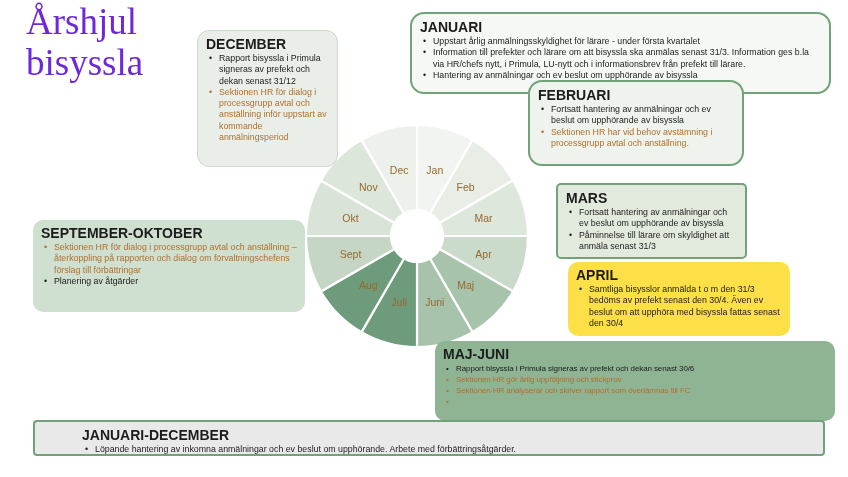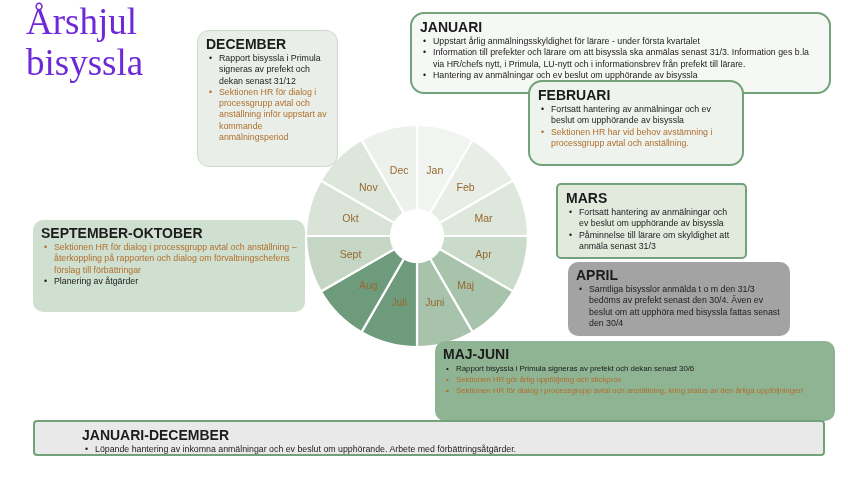--- a/index.html
+++ b/index.html
@@ -16,21 +16,21 @@
   .li .b{position:absolute;left:3px;}
   .li.brown{color:#b06f2d;}
   #box-december{left:197px;top:30px;width:141px;height:137px;background:#e9efe8;
                 border:1px solid #ccd9cb;border-radius:12px;}
   #box-januari{left:410px;top:12px;width:421px;height:82px;background:#f5f8f4;
                border:2px solid #72a279;border-radius:14px;}
   #box-februari{left:528px;top:80px;width:216px;height:86px;background:#eef3ed;
                 border:2px solid #72a279;border-radius:14px;}
   #box-mars{left:556px;top:183px;width:191px;height:76px;background:#e2eade;
             border:2px solid #72a279;border-radius:5px;}
-  #box-april{left:568px;top:262px;width:222px;height:74px;background:#a3a3a3;}
+  #box-april{left:568px;top:262px;width:222px;height:74px;background:#fde047;}
   #box-majjuni{left:435px;top:341px;width:400px;height:80px;background:#8fb494;}
   #box-majjuni .li{font-size:8px;letter-spacing:-0.1px;line-height:1.38;}
   #box-septokt{left:33px;top:220px;width:272px;height:92px;background:#cfe0d1;}
   #box-jandec{left:33px;top:420px;width:792px;height:36px;background:#e9e9e9;
               border:2px solid #72a279;border-radius:4px;padding-left:47px;}
 </style>
 </head>
 <body>
 
 <div class="slide">
@@ -104,22 +104,22 @@
     <div>
         <div class="li"><span class="b">•</span><span>Samtliga bisysslor anmälda t o m den 31/3 bedöms av prefekt senast den 30/4. Även ev beslut om att upphöra med bisyssla fattas senast den 30/4</span></div>
       </div>
   </div>
 
   <div class="box" id="box-majjuni">
     <div class="hdr">MAJ-JUNI</div>
     <div>
         <div class="li"><span class="b">•</span><span>Rapport bisyssla i Primula signeras av prefekt och dekan senast 30/6</span></div>
         <div class="li brown"><span class="b">•</span><span>Sektionen HR gör årlig uppföljning och stickprov</span></div>
+        <div class="li brown"><span class="b">•</span><span>Sektionen HR analyserar och skriver rapport som överlämnas till FC</span></div>
         <div class="li brown"><span class="b">•</span></div>
-        <div class="li brown"><span class="b">•</span><span>Sektionen HR för dialog i processgrupp avtal och anställning, kring status av den årliga uppföljningen</span></div>
       </div>
   </div>
 
   <div class="box" id="box-septokt">
     <div class="hdr">SEPTEMBER-OKTOBER</div>
     <div>
         <div class="li brown"><span class="b">•</span><span>Sektionen HR för dialog i processgrupp avtal och anställning – återkoppling på rapporten och dialog om förvaltningschefens förslag till förbättringar</span></div>
         <div class="li"><span class="b">•</span><span>Planering av åtgärder</span></div>
       </div>
   </div>

